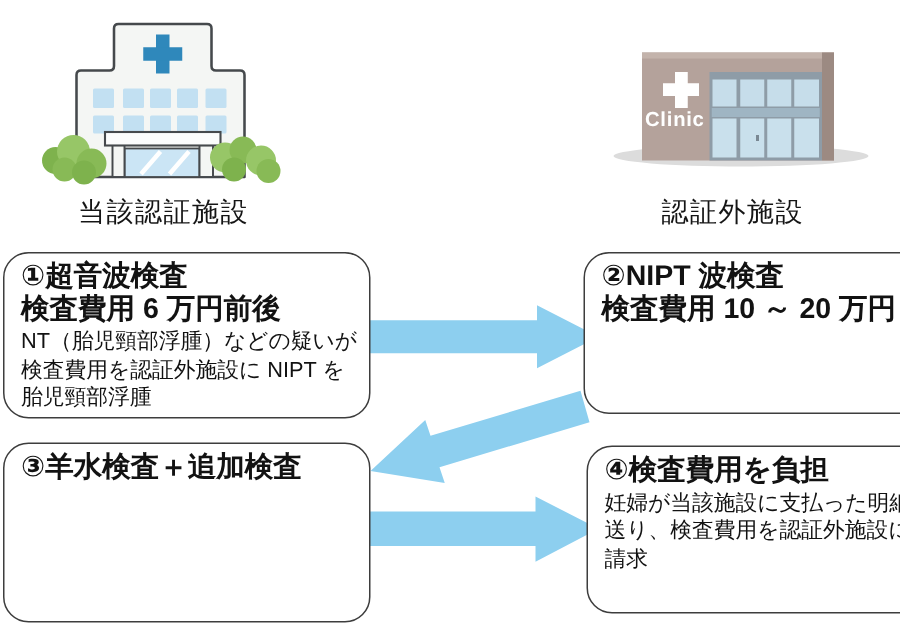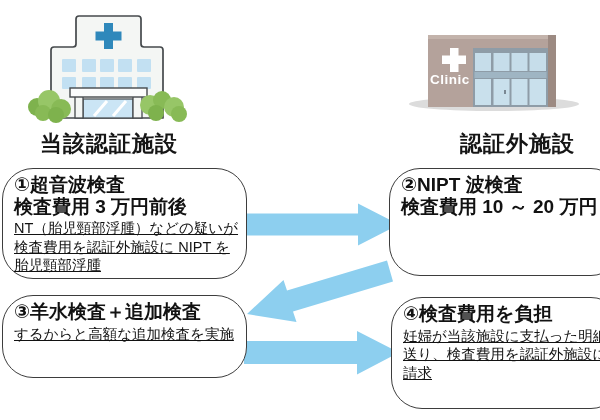--- a/index.html
+++ b/index.html
@@ -2,29 +2,29 @@
 <html><head>
 <meta charset="utf-8">
 <style>
   html,body{margin:0;padding:0;background:#fff;}
   .canvas{
     position:relative;width:600px;height:420px;background:#ffffff;
     overflow:hidden;font-family:"Liberation Sans","DejaVu Sans",sans-serif;color:#111;
   }
   .illustration{position:absolute;}
   .facility-label{
-    position:absolute;font-size:22px;font-weight:700;letter-spacing:1px;
+    position:absolute;font-size:18px;font-weight:400;letter-spacing:1px;
     text-align:center;color:#151515;white-space:nowrap;
   }
   .flow-box{
-    position:absolute;background:#fff;border:1.6px solid #3d3d3d;border-radius:31px;
+    position:absolute;background:#fff;border:1.6px solid #3d3d3d;border-radius:17px;
     padding:5px 11px;box-sizing:border-box;color:#121212;
   }
   .box-title,.box-sub{font-size:19px;font-weight:700;line-height:21.5px;white-space:nowrap;}
-  .box-body{font-size:14.5px;line-height:18.5px;white-space:nowrap;margin-top:2px;text-decoration:underline;}
+  .box-body{font-size:14.5px;line-height:18.5px;white-space:nowrap;margin-top:2px;}
   .body-line{white-space:nowrap;}
   .arrows{position:absolute;left:0;top:0;pointer-events:none;}
 </style>
 </head>
 <body>
 
 <div class="canvas">
 
   <svg class="illustration" style="left:26px;top:6px" width="166" height="118" viewBox="0 0 166 118">
 
@@ -92,47 +92,46 @@
       <rect x="101" y="62" width="2" height="4" fill="#7A8893"></rect>
     </g>
     <g fill="#ffffff">
       <rect x="47" y="20" width="8.5" height="24"></rect>
       <rect x="39" y="27.5" width="24" height="8.5"></rect>
     </g>
     <text x="27" y="56" font-size="13.5" font-weight="700" letter-spacing="0.5" fill="#ffffff" font-family="Liberation Sans, DejaVu Sans, sans-serif">Clinic</text>
   </svg>
 
   <div class="facility-label" style="left:26px;top:129px;width:166px">当該認証施設</div>
-  <div class="facility-label" style="left:435px;top:129px;width:165px">認証外施設</div>
+  <div class="facility-label" style="left:406px;top:129px;width:165px">認証外施設</div>
 
   <svg class="arrows" width="600" height="420" viewBox="0 0 600 420">
     <polygon fill="#8DCFEF" points="245,213.5 358,213.5 358,203.5 399,224.5 358,245.5 358,235.5 245,235.5"></polygon>
     <polygon fill="#8DCFEF" points="387,260.5 287,290.5 283.5,280 247,314 296.5,322 293,311.5 393,281.5"></polygon>
     <polygon fill="#8DCFEF" points="244,341 357,341 357,331 399,352.5 357,374.5 357,364 244,364"></polygon>
   </svg>
 
   <div class="flow-box" style="left:2px;top:168px;width:245px;height:111px">
     <div class="box-title">①超音波検査</div>
-    <div class="box-sub">検査費用 3 万円前後</div>
+    <div class="box-sub">検査費用 6 万円前後</div>
     <div class="box-body">
       <div class="body-line">NT（胎児頸部浮腫）などの疑いが</div>
       <div class="body-line">検査費用を認証外施設に NIPT を</div>
       <div class="body-line">胎児頸部浮腫</div>
     </div>
   </div>
 
   <div class="flow-box" style="left:389px;top:168px;width:233px;height:108px">
     <div class="box-title">②NIPT 波検査</div>
     <div class="box-sub">検査費用 10 ～ 20 万円</div>
   </div>
 
-  <div class="flow-box" style="left:2px;top:295px;width:245px;height:83px">
+  <div class="flow-box" style="left:2px;top:295px;width:245px;height:120px">
     <div class="box-title">③羊水検査＋追加検査</div>
     <div class="box-body">
-      <div class="body-line">するからと高額な追加検査を実施</div>
     </div>
   </div>
 
   <div class="flow-box" style="left:391px;top:297px;width:231px;height:112px">
     <div class="box-title">④検査費用を負担</div>
     <div class="box-body">
       <div class="body-line">妊婦が当該施設に支払った明細を</div>
       <div class="body-line">送り、検査費用を認証外施設に</div>
       <div class="body-line">請求</div>
     </div>

